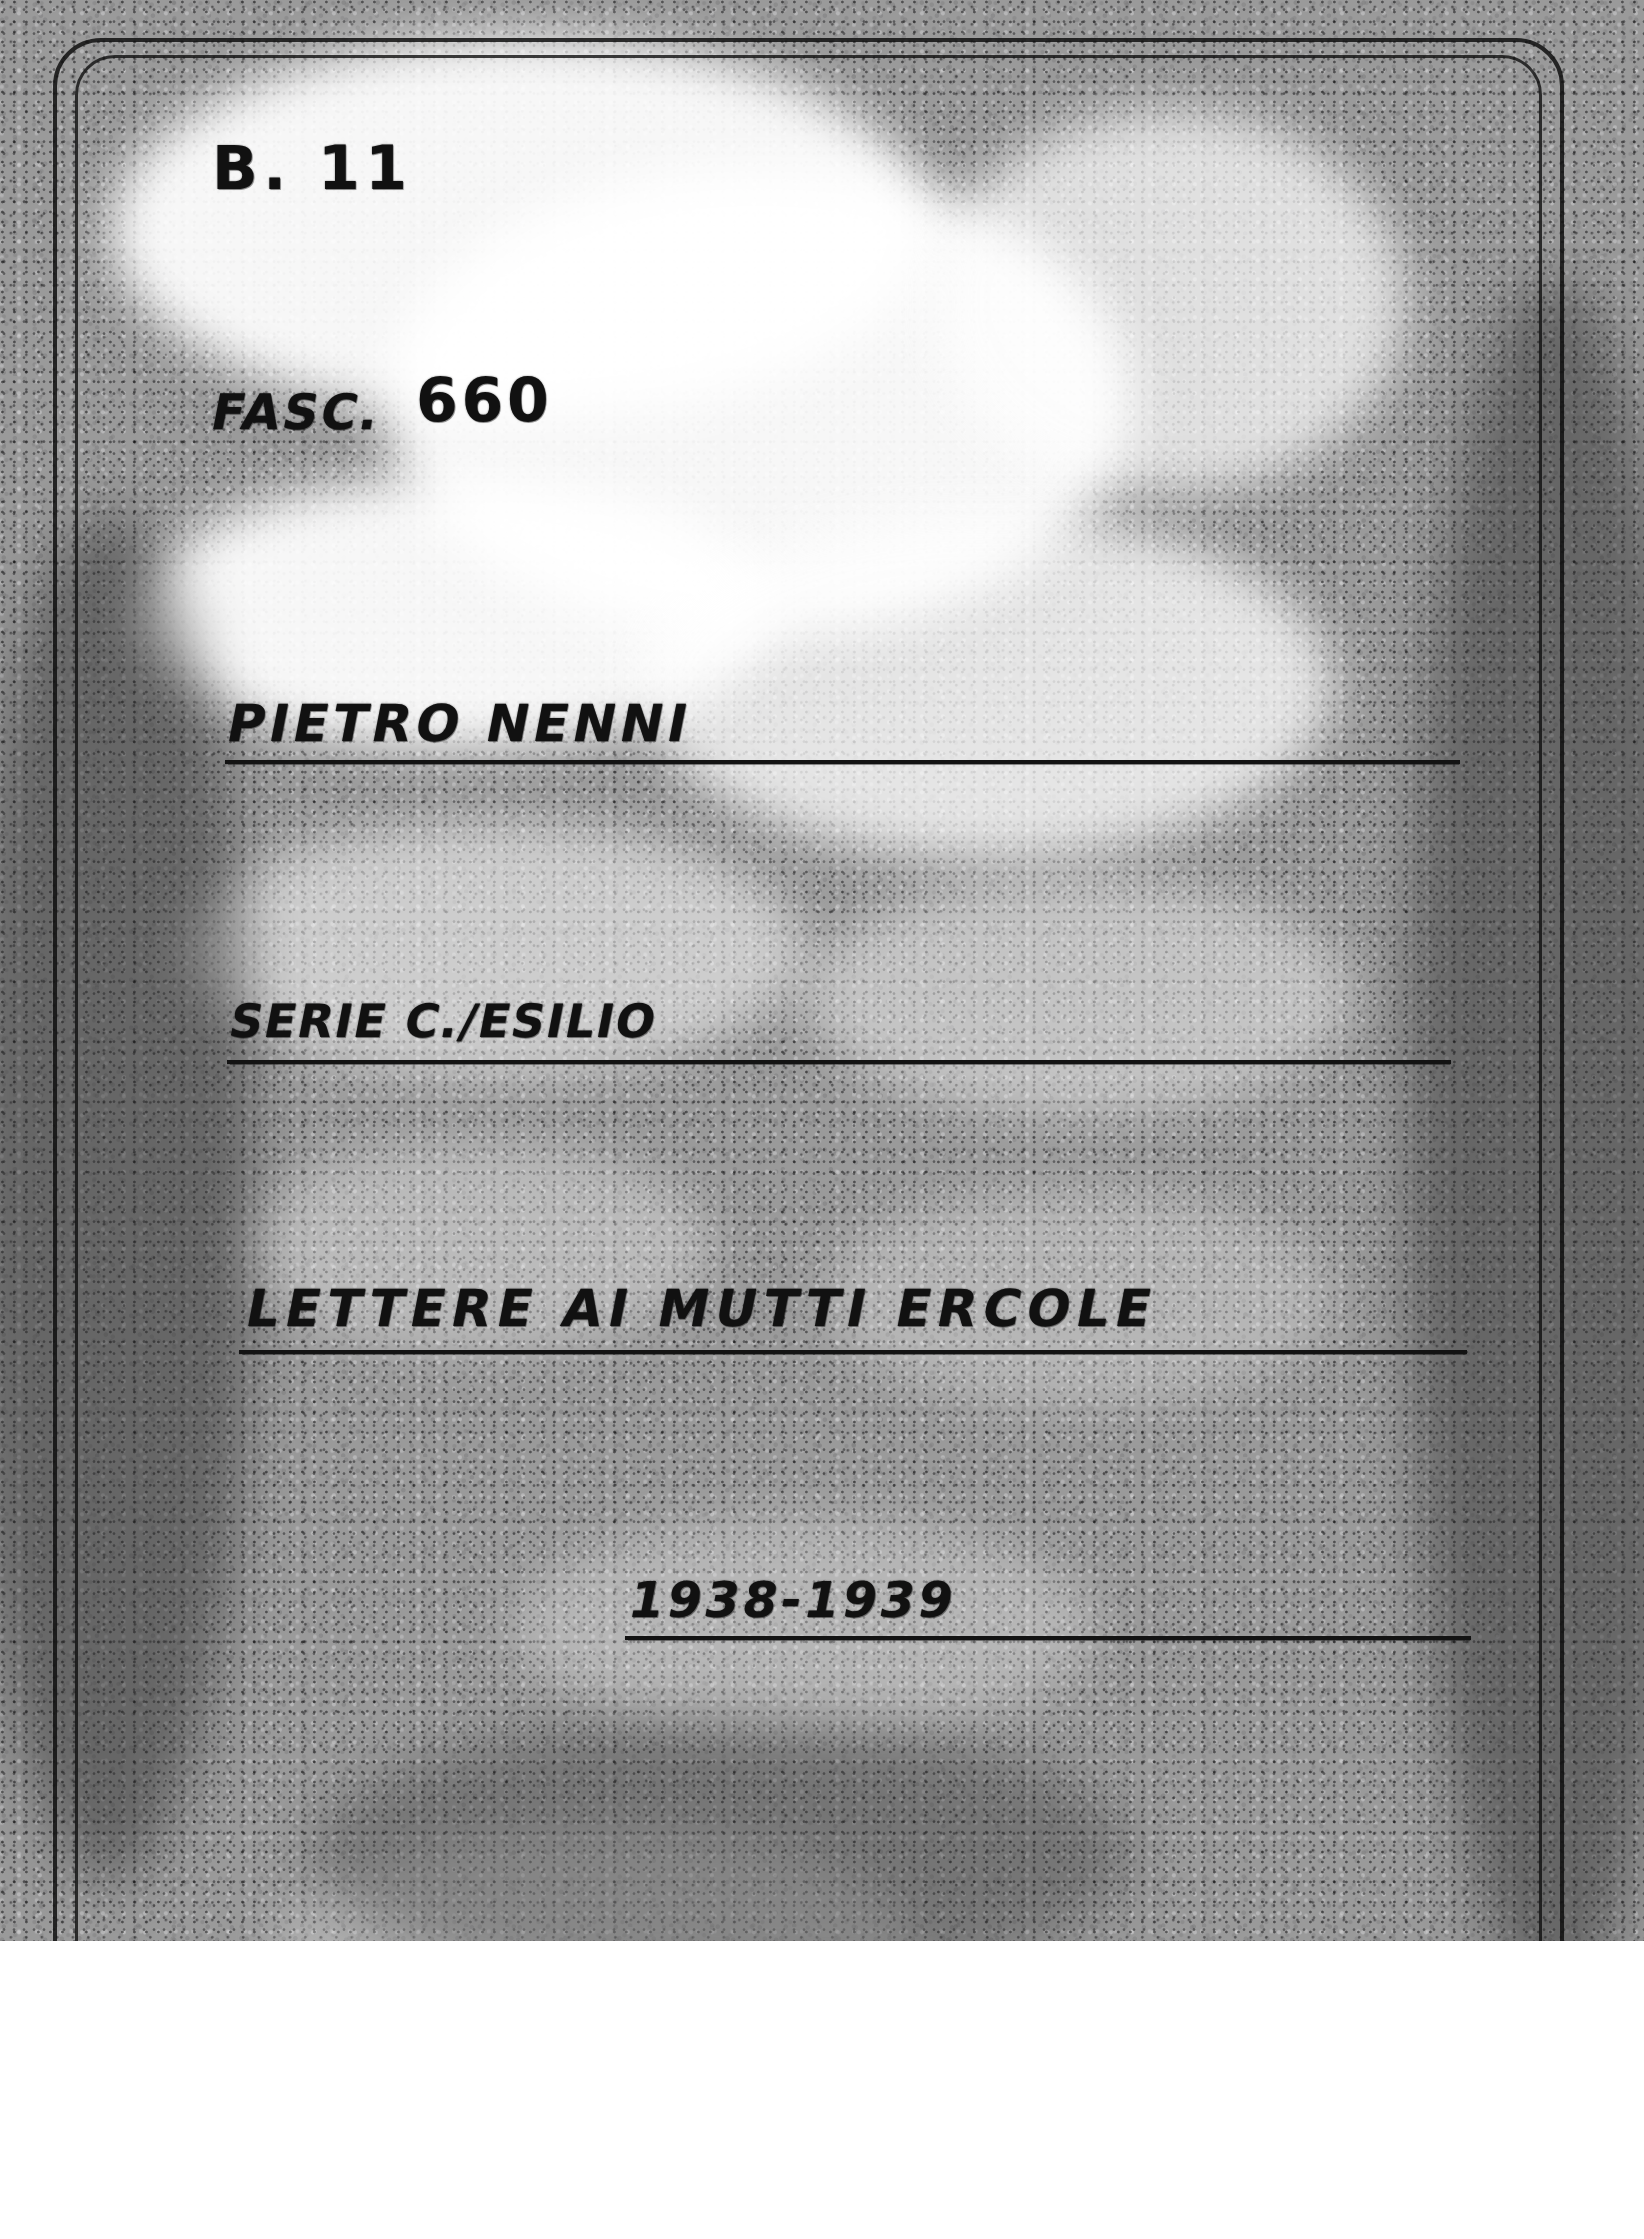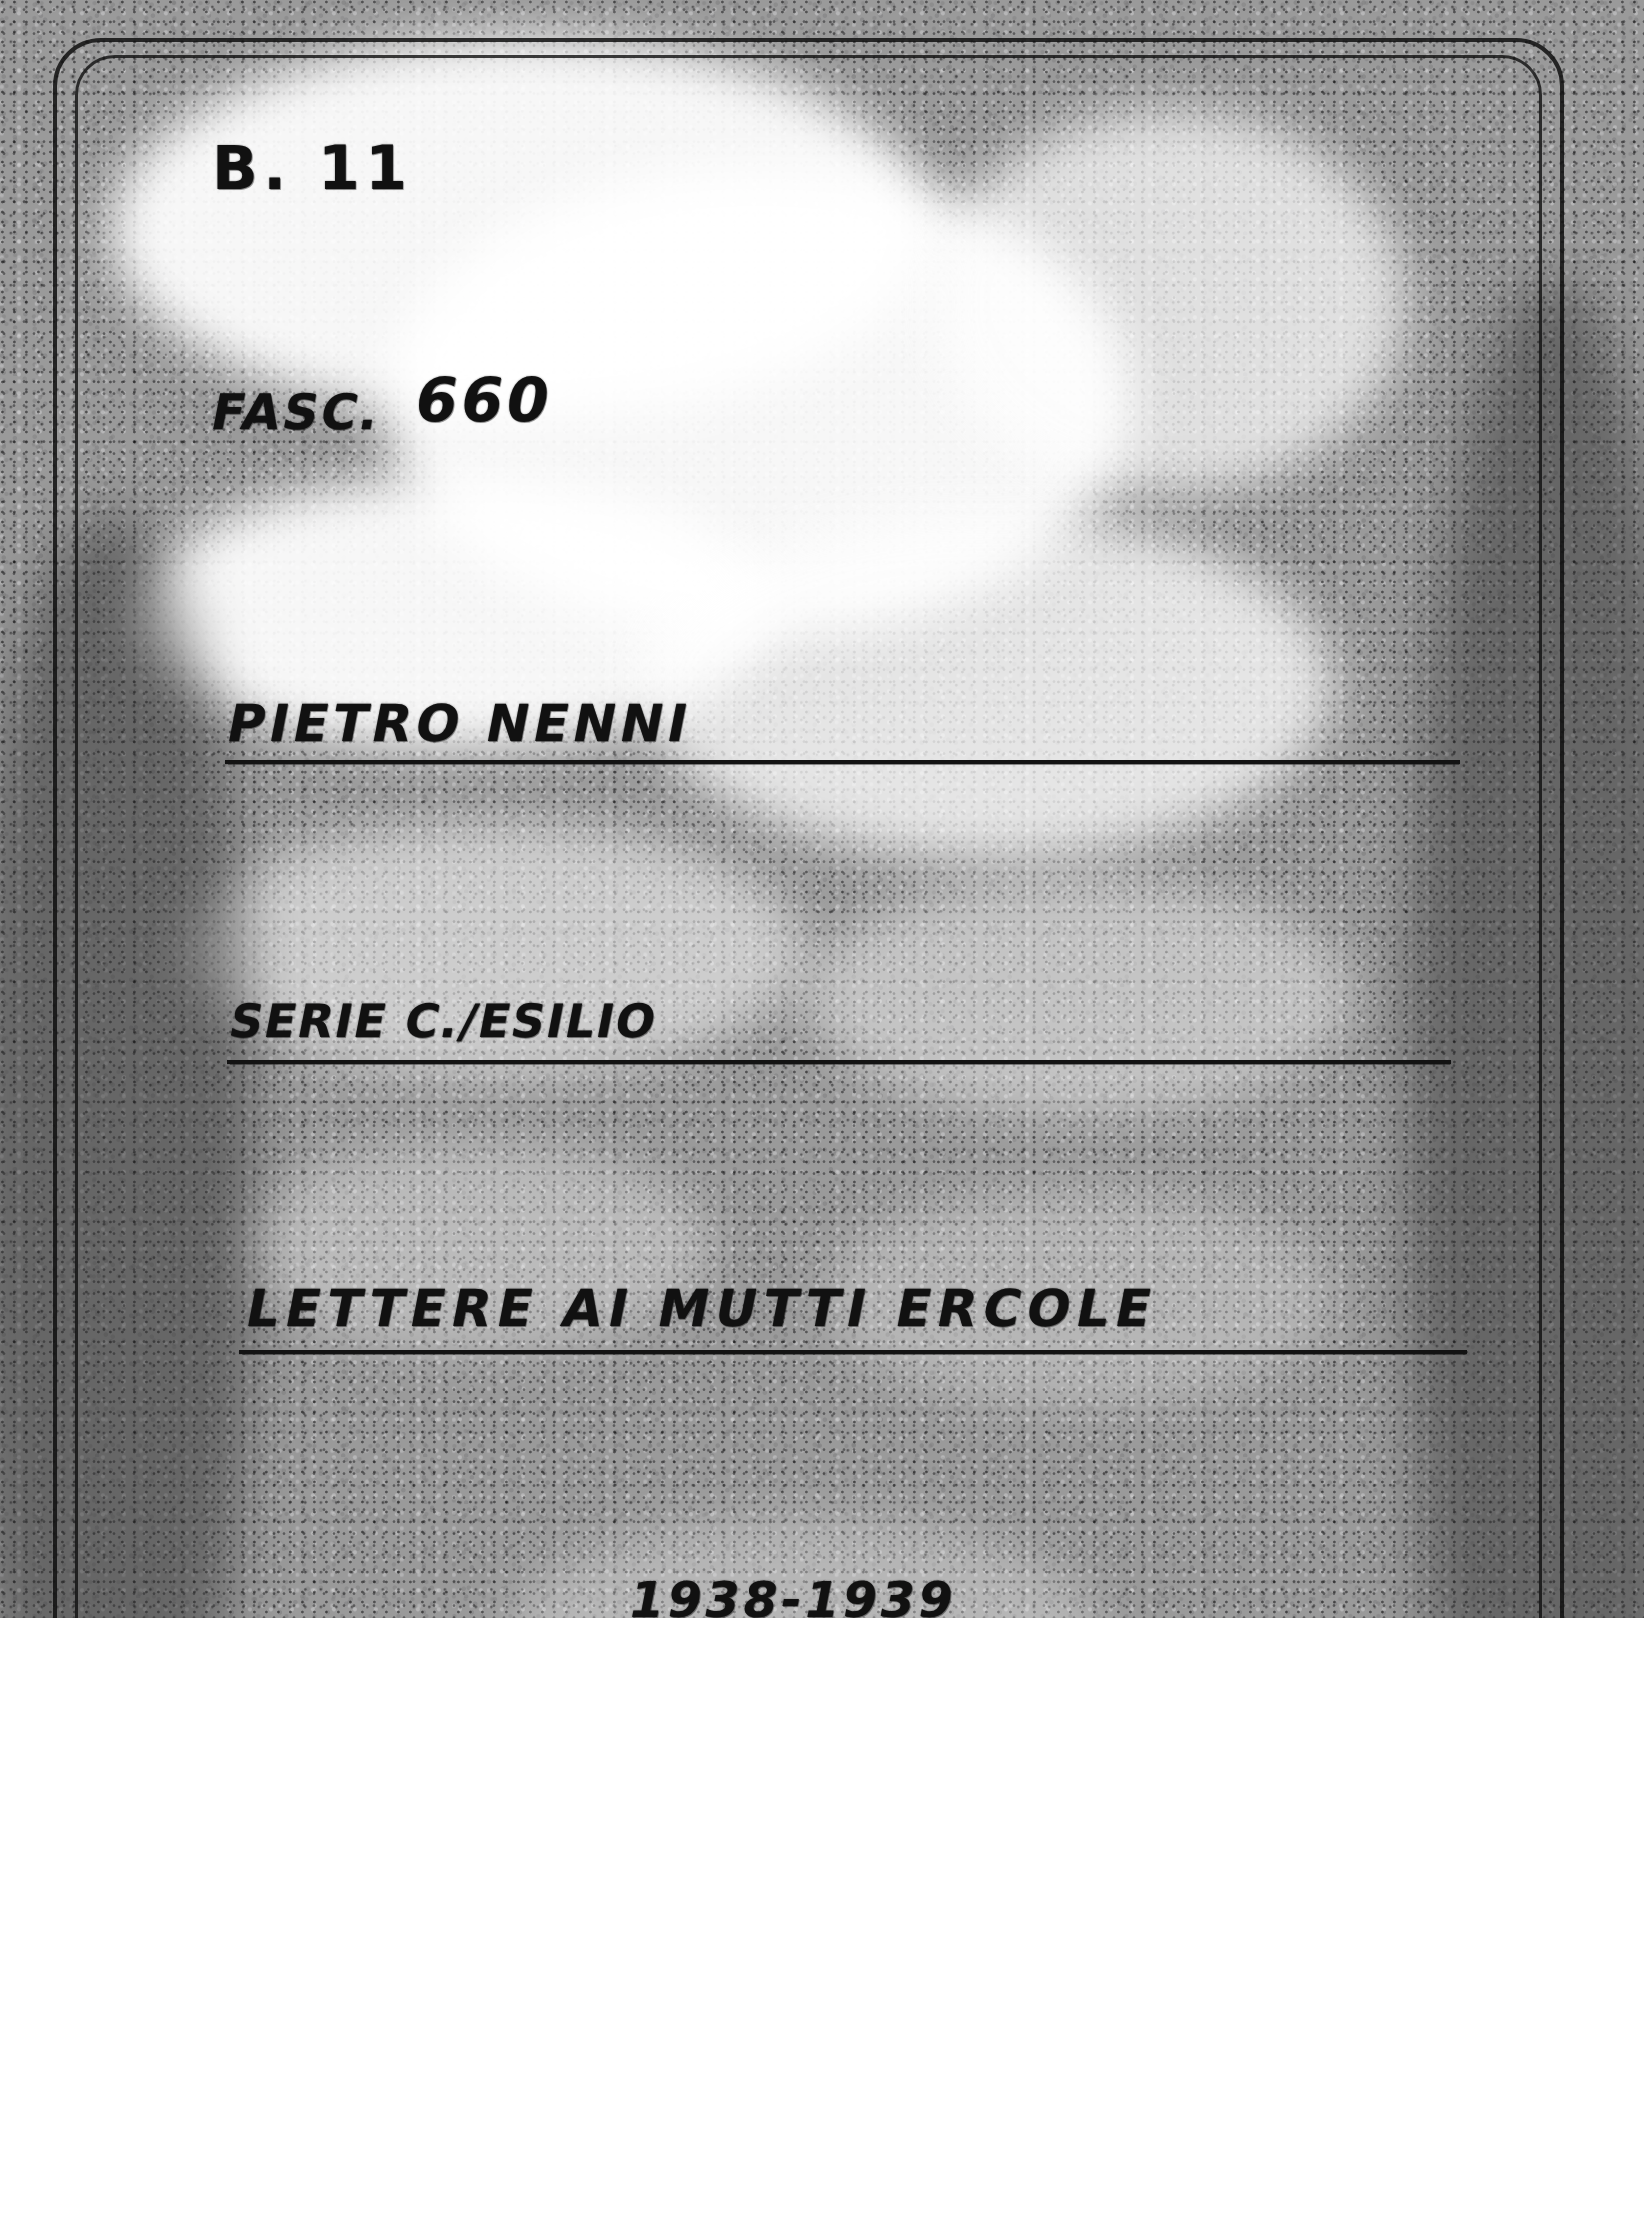--- a/index.html
+++ b/index.html
@@ -6,21 +6,21 @@
     margin: 0;
     padding: 0;
     background: #ffffff;
   }
   body {
     font-family: "DejaVu Sans", sans-serif;
   }
   #page {
     position: relative;
     width: 1645px;
-    height: 1618px;
+    height: 1941px;
     overflow: hidden;
     background: #c4b5fd;
   }
   
   .noise-layer {
     position: absolute;
     inset: 0;
     background-color: #9a9a9a;
     background-image:
       radial-gradient(circle at 11% 7%, rgba(0,0,0,0.55) 0 1.8px, transparent 2.7px),
@@ -99,21 +99,21 @@
   }
   .rule {
     position: absolute;
     height: 3.7px;
     background: #131313;
     box-shadow: 0 0.9px 0.9px rgba(0,0,0,0.4);
   }
   
   #field-box      { left: 212px;  top: 133px;  font-size: 60px; letter-spacing: 5.5px; }
   #field-fasc-lbl { left: 212px;  top: 384px;  font-size: 49px; letter-spacing: 2.7px; }
-  #field-fasc-num { left: 416px;  top: 365px;  font-size: 60px; letter-spacing: 3.7px; font-style: italic; }
+  #field-fasc-num { left: 416px;  top: 365px;  font-size: 60px; letter-spacing: 3.7px; }
 
   #field-name     { left: 228px;  top: 694px;  font-size: 51px; letter-spacing: 4.6px; }
   #rule-name      { left: 225px;  top: 760px;  width: 1235px; }
 
   #field-series   { left: 230px;  top: 994px; font-size: 46px; letter-spacing: 1.8px; }
   #rule-series    { left: 227px;  top: 1060px; width: 1224px; }
 
   #field-subject  { left: 247px;  top: 1279px; font-size: 51px; letter-spacing: 6.4px; }
   #rule-subject   { left: 239px;  top: 1350px; width: 1228px; }
 

